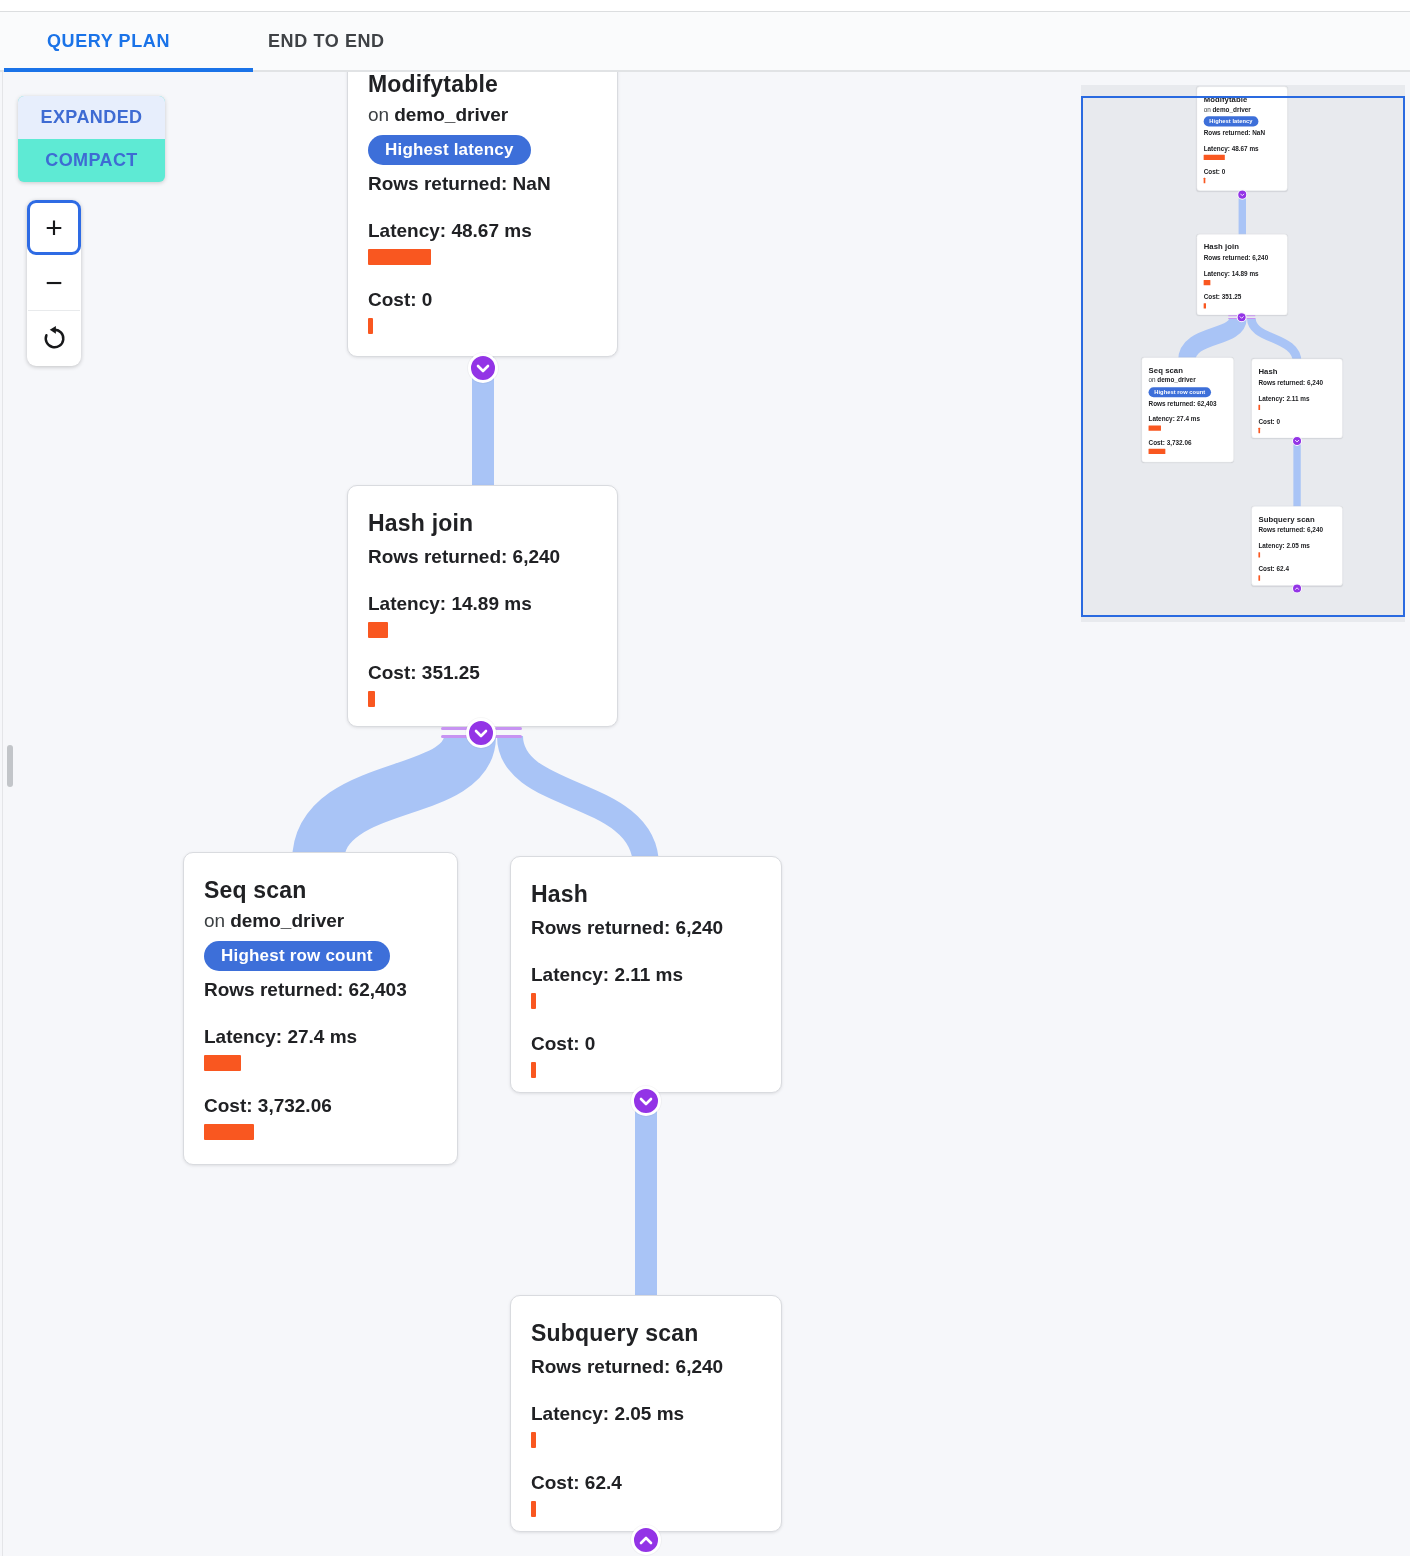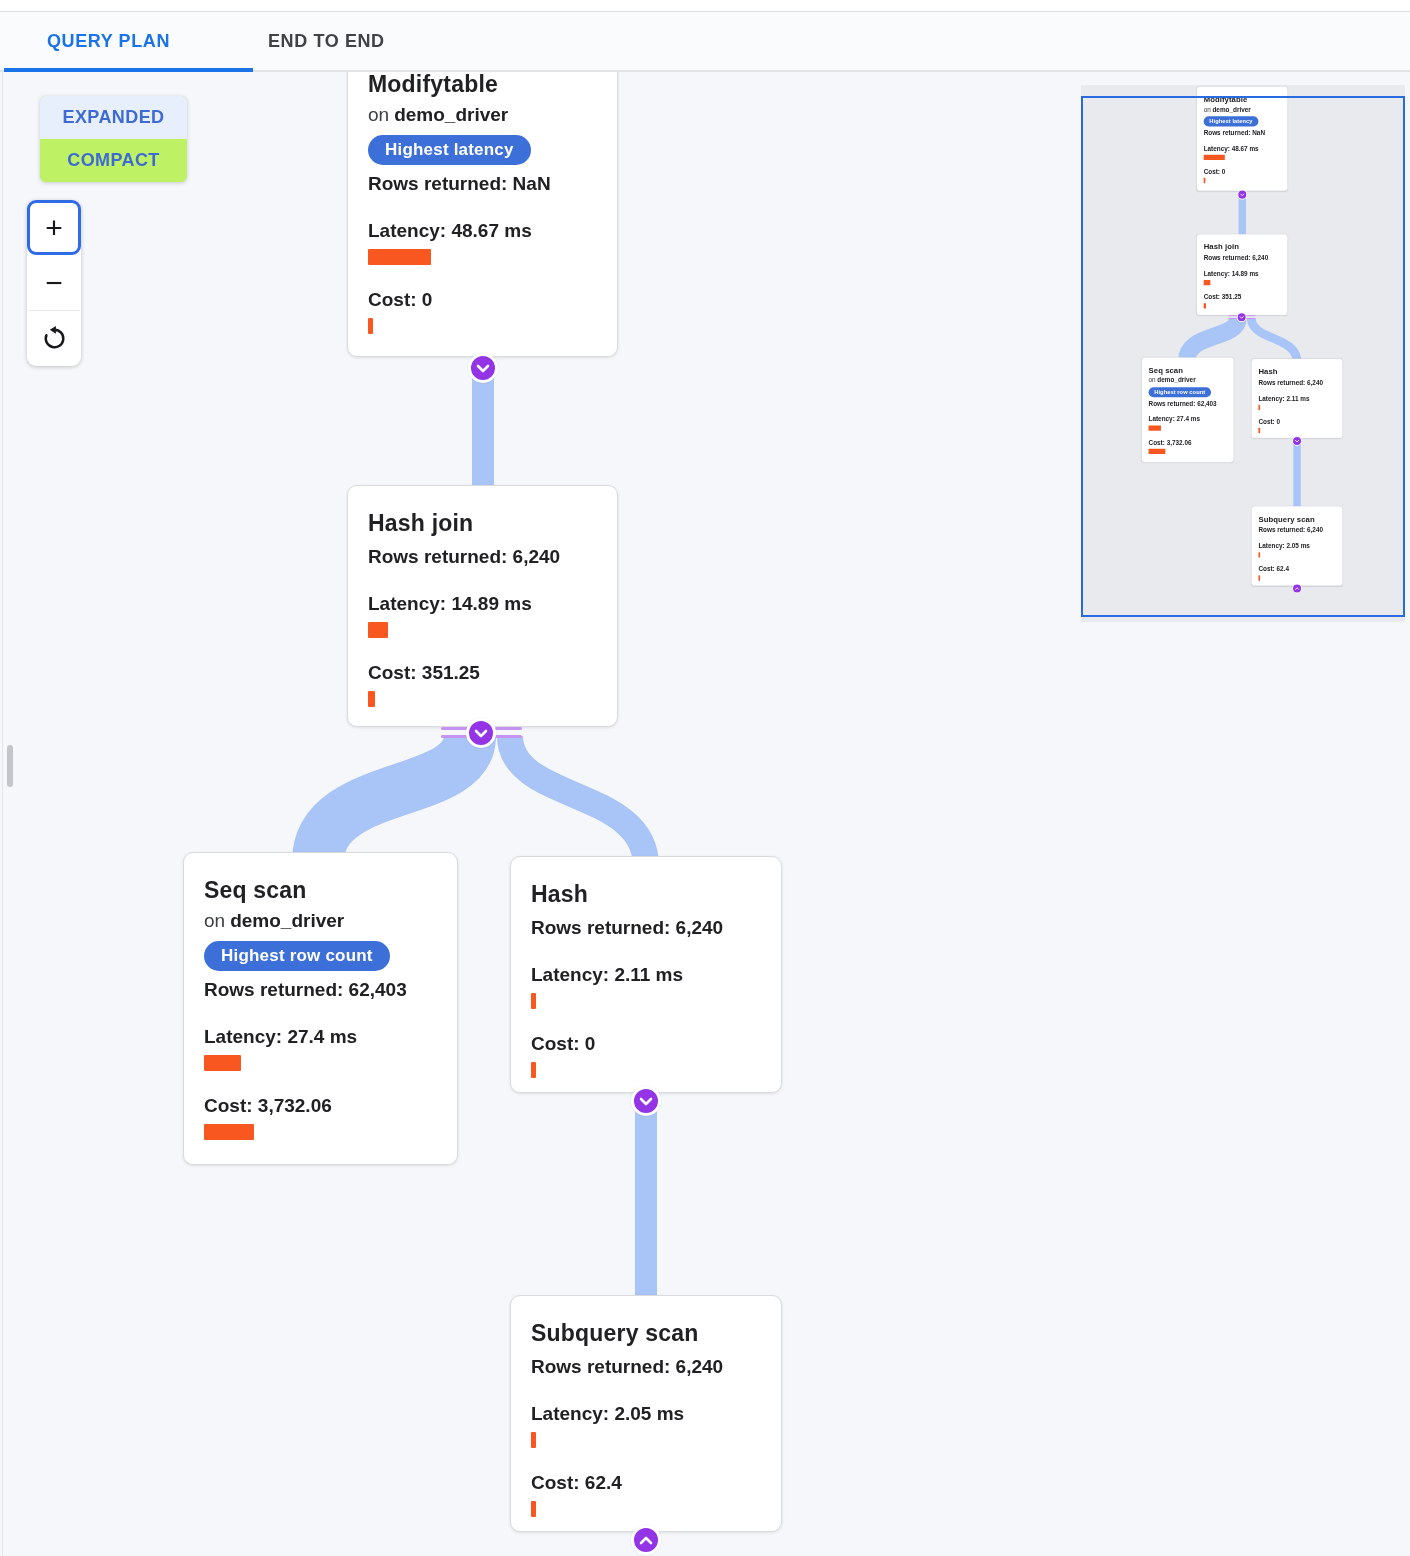--- a/index.html
+++ b/index.html
@@ -34,22 +34,22 @@
   .left-edge{
     position:absolute;left:2px;top:11px;width:1px;height:1545px;
     background:#e4e5e8;z-index:45;
   }
   .scroll-thumb{
     position:absolute;left:7px;top:745px;width:6px;height:42px;
     background:#c2c5c9;border-radius:3px;z-index:70;
   }
   
   .view-toggle{
-    position:absolute;left:40px;top:96px;width:147px;
-    background:#bef264;border-radius:6px;
+    position:absolute;left:18px;top:96px;width:147px;
+    background:#5eead4;border-radius:6px;
     box-shadow:0 1px 4px rgba(0,0,0,.18);z-index:60;overflow:hidden;
   }
   .view-row{
     height:43px;display:flex;align-items:center;justify-content:center;
     font-size:18px;font-weight:bold;letter-spacing:.4px;color:#3e6bd3;cursor:pointer;
   }
   .view-row.selected{background:#e7eefc;}
   
   .zoom-stack{
     position:absolute;left:27px;top:200px;width:54px;

